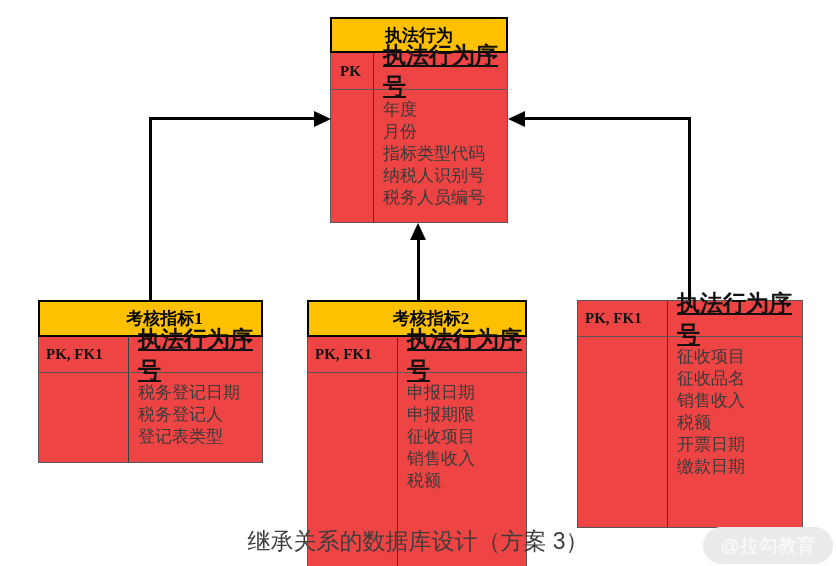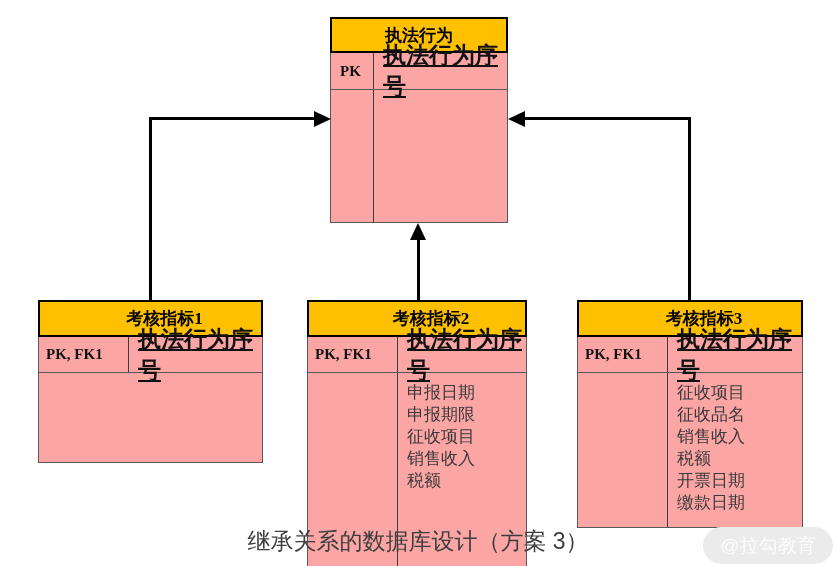--- a/index.html
+++ b/index.html
@@ -11,21 +11,21 @@
     background: #fff;
     overflow: hidden;
     font-family: "Liberation Serif", "DejaVu Serif", serif;
   }
   
   .entity {
     position: absolute;
     display: flex;
     flex-direction: column;
     border: 1px solid #595959;
-    background: #fca5a5;
+    background: #ef4444;
   }
   .entity-header {
     flex: 0 0 auto;
     margin: -1px -1px 0 -1px;
     border: 2px solid var(--header-border, #000);
     background: var(--header-bg, #FFC000);
     color: #000;
     font-weight: bold;
     font-size: 17px;
     display: flex;
@@ -127,49 +127,59 @@
 <div class="page">
 
   <div class="entity e0">
     <div class="entity-header">执法行为</div>
     <div class="key-row">
       <div class="key-label">PK</div>
       <div class="key-field">执法行为序号</div>
     </div>
     <div class="entity-body">
       <div class="body-spacer"></div>
+      <div class="body-attrs">年度
+月份
+指标类型代码
+纳税人识别号
+税务人员编号</div>
     </div>
   </div>
 
   <div class="entity e1">
     <div class="entity-header">考核指标1</div>
     <div class="key-row">
       <div class="key-label">PK, FK1</div>
       <div class="key-field">执法行为序号</div>
+    </div>
+    <div class="entity-body">
+      <div class="body-spacer"></div>
+      <div class="body-attrs">税务登记日期
+税务登记人
+登记表类型</div>
     </div>
   </div>
 
   <div class="entity e2">
     <div class="entity-header">考核指标2</div>
     <div class="key-row">
       <div class="key-label">PK, FK1</div>
       <div class="key-field">执法行为序号</div>
     </div>
     <div class="entity-body">
       <div class="body-spacer"></div>
       <div class="body-attrs">申报日期
 申报期限
 征收项目
 销售收入
 税额</div>
     </div>
   </div>
 
   <div class="entity e3">
-    <div class="entity-header">考核指标3</div>
     <div class="key-row">
       <div class="key-label">PK, FK1</div>
       <div class="key-field">执法行为序号</div>
     </div>
     <div class="entity-body">
       <div class="body-spacer"></div>
       <div class="body-attrs">征收项目
 征收品名
 销售收入
 税额

